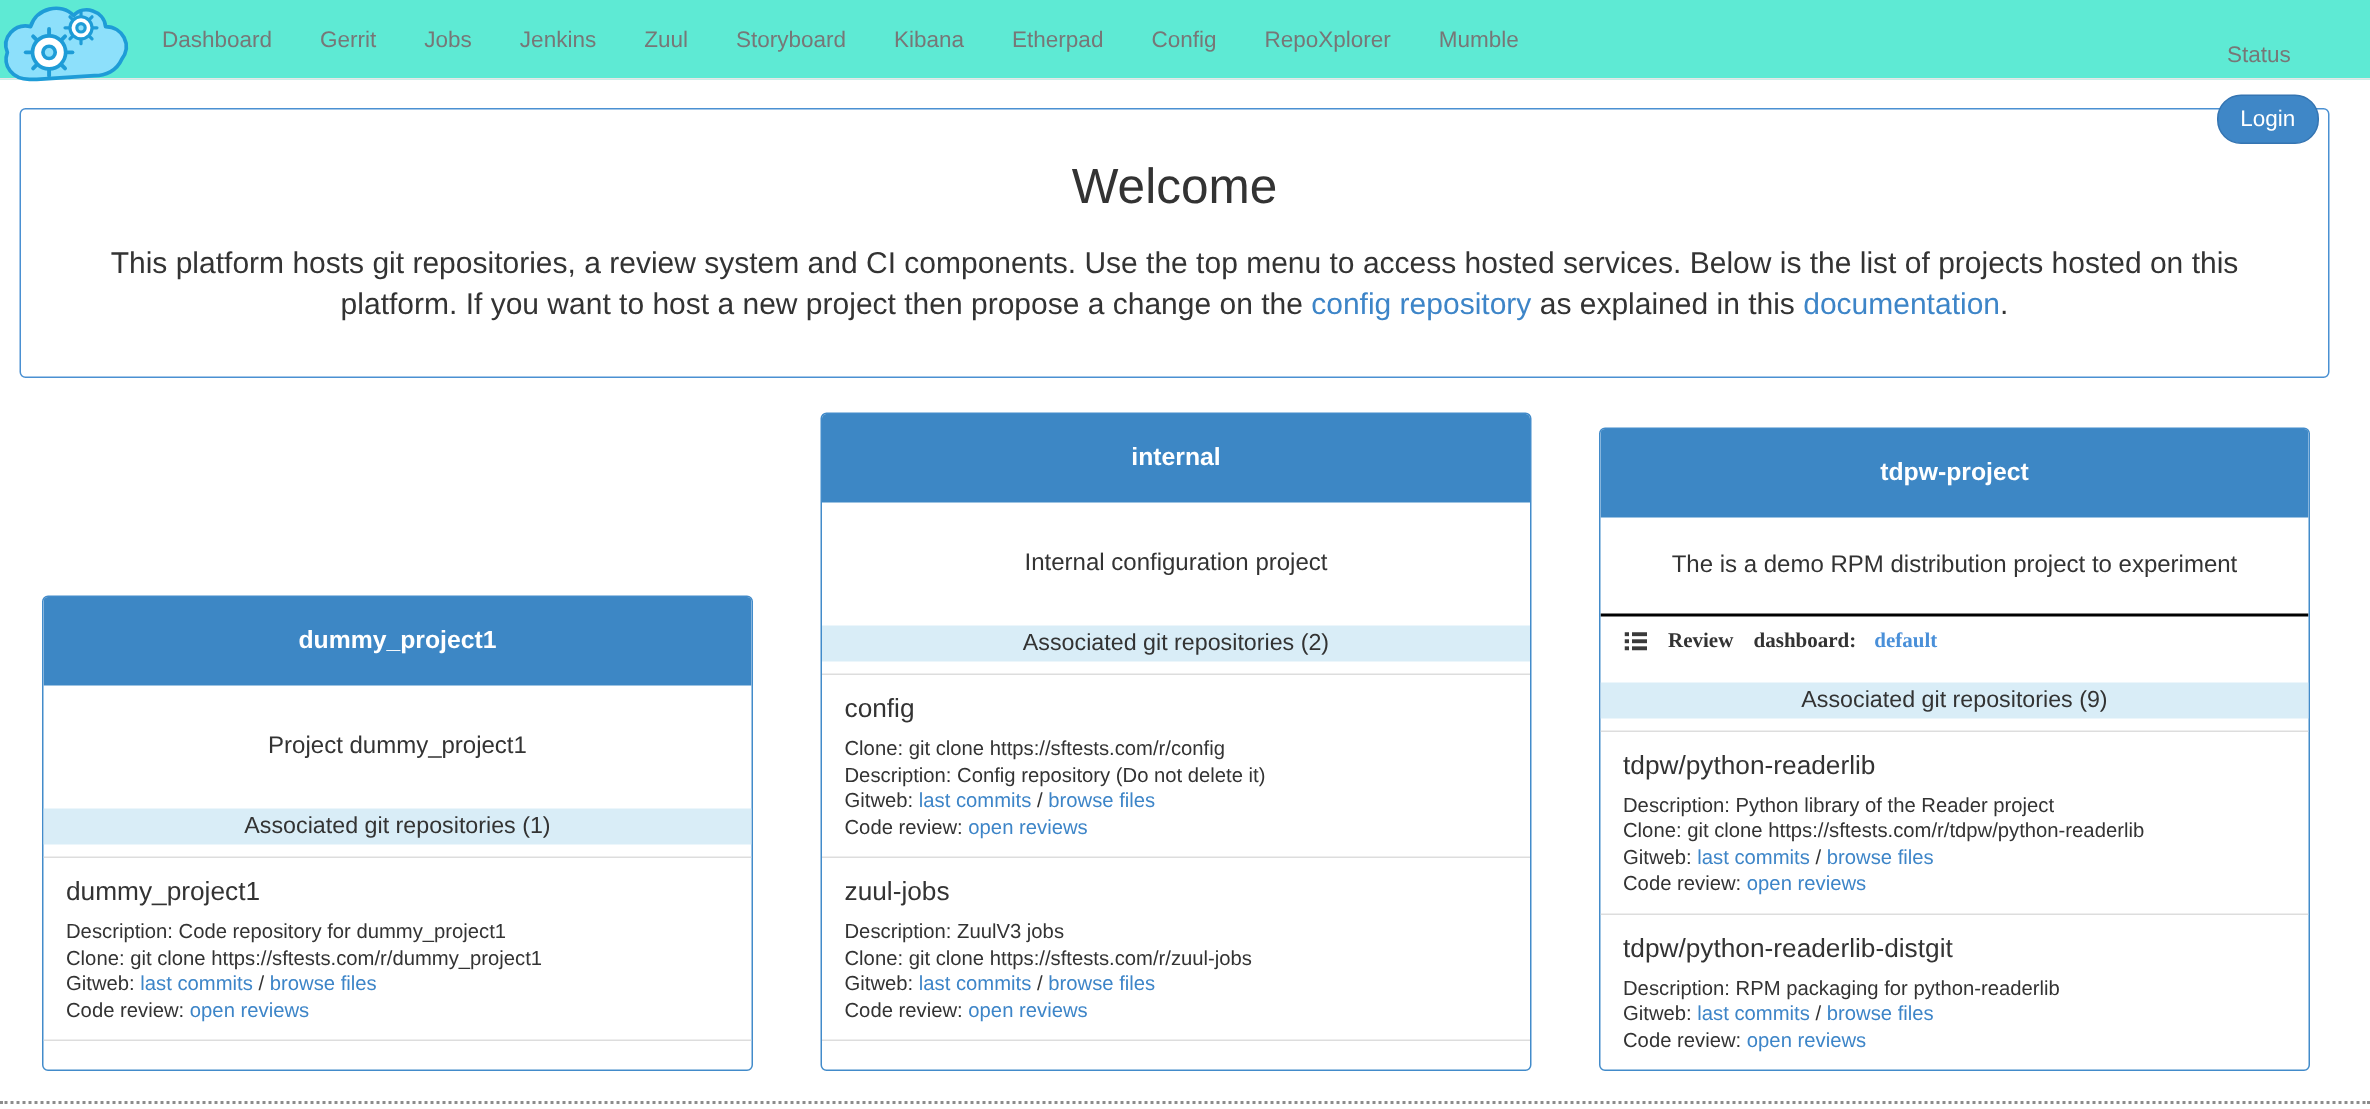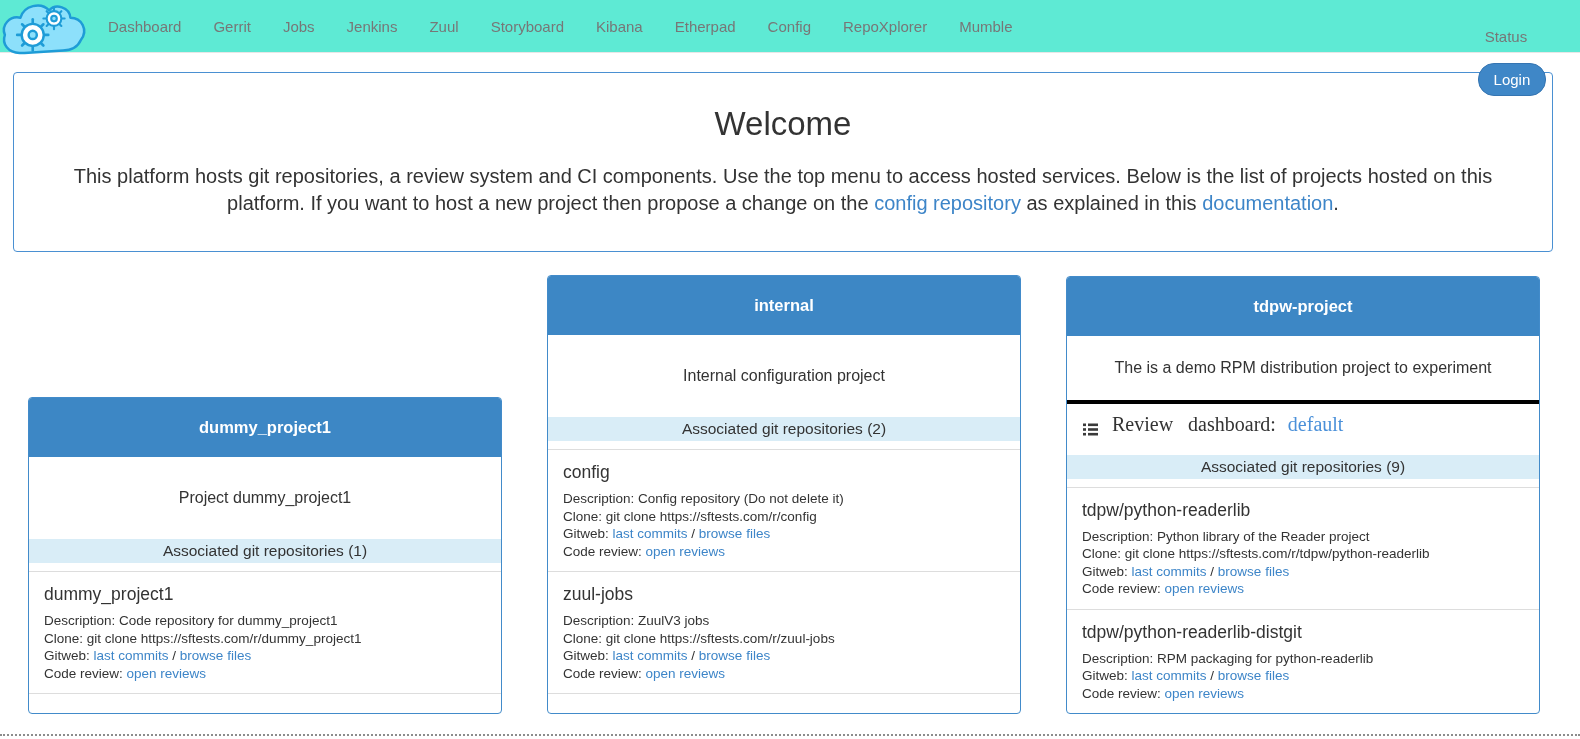--- a/index.html
+++ b/index.html
@@ -45,23 +45,23 @@
   }
   .panel-heading {
     background: #3d87c5; color: #fff; font-size: 16.5px; font-weight: bold;
     text-align: center; padding: 19px 15px; line-height: 21px;
   }
   .panel-body {
     font-size: 16px; text-align: center; padding: 30px 15px; line-height: 22px; color: #333;
   }
   .panel-body.short { padding: 21px 15px; }
   .review-row {
-    border-top: 4px solid #000000; padding: 9px 16px; margin-bottom: 10px;
-    font-family: "Liberation Serif", serif; font-size: 20px; color: #333;
-    display: flex; align-items: center;
+    border-top: 2px solid #000000; padding: 9px 16px; margin-bottom: 10px;
+    font-family: "Liberation Serif", serif; font-size: 14px; color: #333;
+    display: flex; align-items: center; font-weight: bold;
   }
   .review-row .lbl { word-spacing: 10px; margin-left: 14px; }
   .review-row .dash-link { color: #4a90d9; margin-left: 12px; font-family: "Liberation Serif", serif; }
   .list-icon { width: 15px; height: 13px; display: inline-block; flex: 0 0 auto; }
   .repos-strip {
     background: #d9edf7; text-align: center; font-size: 15.5px; color: #333;
     padding: 2px 0; line-height: 20px;
   }
   .repos-list { padding-top: 8px; }
   .repo-item { border-top: 1px solid #ddd; padding: 8px 15px 11px; }
@@ -150,22 +150,22 @@
     </div>
   </div>
 
   <div class="panel">
     <div class="panel-heading">internal</div>
     <div class="panel-body">Internal configuration project</div>
     <div class="repos-strip">Associated git repositories (2)</div>
     <div class="repos-list">
       <div class="repo-item">
         <div class="repo-name">config</div>
+        <div class="repo-line"><span>Clone:</span> <span>git clone https://sftests.com/r/config</span></div>
         <div class="repo-line"><span>Description:</span> <span>Config repository (Do not delete it)</span></div>
-        <div class="repo-line"><span>Clone:</span> <span>git clone https://sftests.com/r/config</span></div>
         <div class="repo-line"><span>Gitweb:</span> <a class="rlink">last commits</a> <span>/</span> <a class="rlink">browse files</a></div>
         <div class="repo-line"><span>Code review:</span> <a class="rlink">open reviews</a></div>
       </div>
       <div class="repo-item">
         <div class="repo-name">zuul-jobs</div>
         <div class="repo-line"><span>Description:</span> <span>ZuulV3 jobs</span></div>
         <div class="repo-line"><span>Clone:</span> <span>git clone https://sftests.com/r/zuul-jobs</span></div>
         <div class="repo-line"><span>Gitweb:</span> <a class="rlink">last commits</a> <span>/</span> <a class="rlink">browse files</a></div>
         <div class="repo-line"><span>Code review:</span> <a class="rlink">open reviews</a></div>
       </div>

